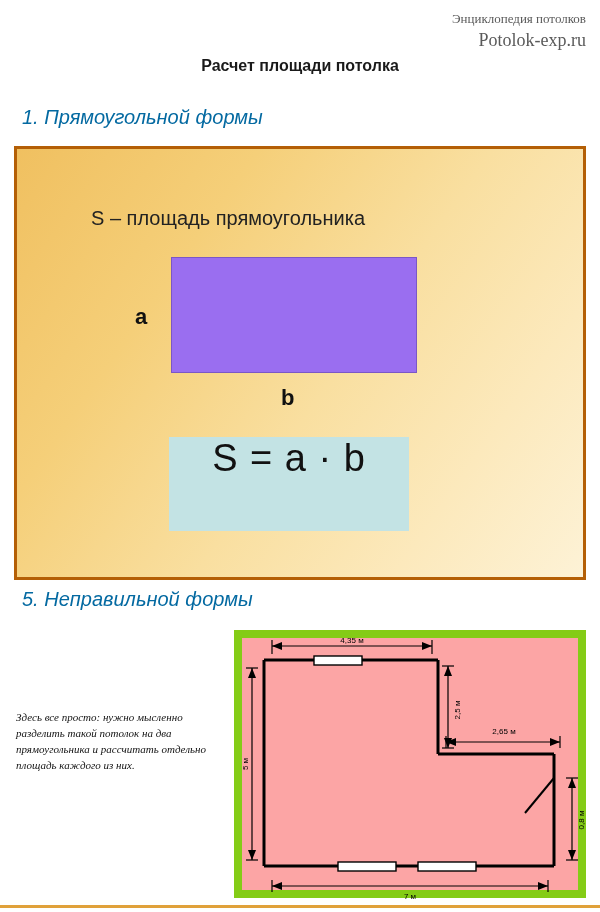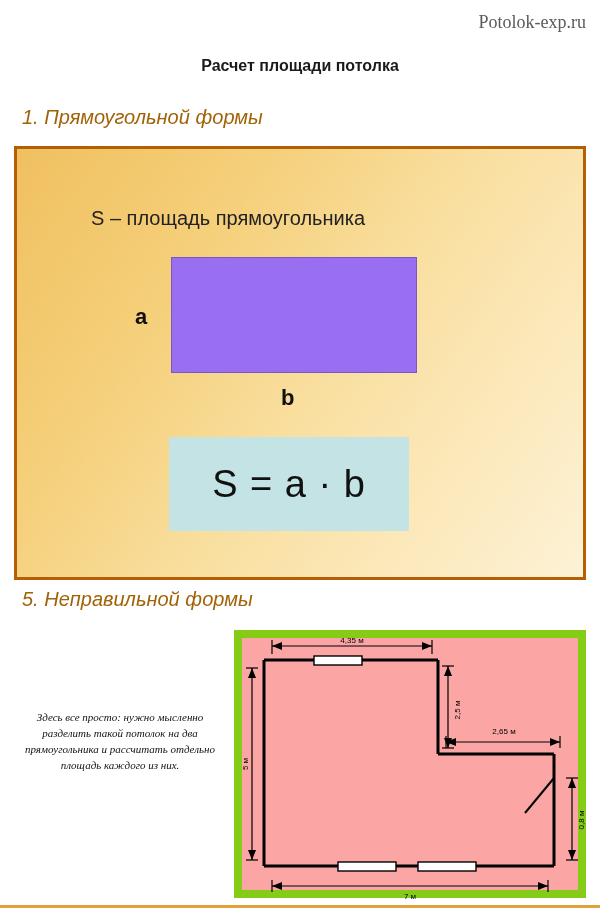--- a/index.html
+++ b/index.html
@@ -52,21 +52,21 @@
     font-weight: bold;
     color: #1a1a1a;
   }
 
   
   .section-heading {
     position: absolute;
     left: 22px;
     font-size: 20px;
     font-style: italic;
-    color: #a16207;
+    color: #0369a1;
   }
   .section-heading.s1 { top: 106px; }
   .section-heading.s2 { top: 588px; }
 
   
   .panel1 {
     position: absolute;
     left: 14px;
     top: 146px;
     width: 572px;
@@ -109,41 +109,40 @@
     color: #111;
   }
   .formula-box {
     position: absolute;
     left: 152px;
     top: 288px;
     width: 240px;
     height: 94px;
     background: #c3e3e4;
     display: flex;
-    align-items: center;
+    align-items: flex-start;
     justify-content: center;
   }
   .formula-text {
     font-size: 38px;
     color: #111;
     letter-spacing: 1px;
   }
 
   
   .note-text {
     position: absolute;
     left: 16px;
     top: 710px;
     width: 208px;
     font-family: "Liberation Serif", serif;
     font-style: italic;
     font-size: 11px;
     line-height: 1.45;
     color: #111;
-    text-align: center;
   }
 
   .plan-panel {
     position: absolute;
     left: 234px;
     top: 630px;
     width: 352px;
     height: 268px;
     box-sizing: border-box;
     border: 8px solid #84cc16;
@@ -165,20 +164,21 @@
     height: 3px;
     background: #e0a13a;
   }
 </style>
 </head>
 <body>
 
 <div class="page">
 
   <div class="watermark">
+    <span class="wm-line1">Энциклопедия потолков</span>
     <span class="wm-line2">Potolok-exp.ru</span>
   </div>
 
   <div class="main-title">Расчет площади потолка</div>
 
   <div class="section-heading s1">1. Прямоугольной формы</div>
 
   <div class="panel1">
     <div class="panel1-caption">S – площадь прямоугольника</div>
     <div class="rect-shape"></div>

